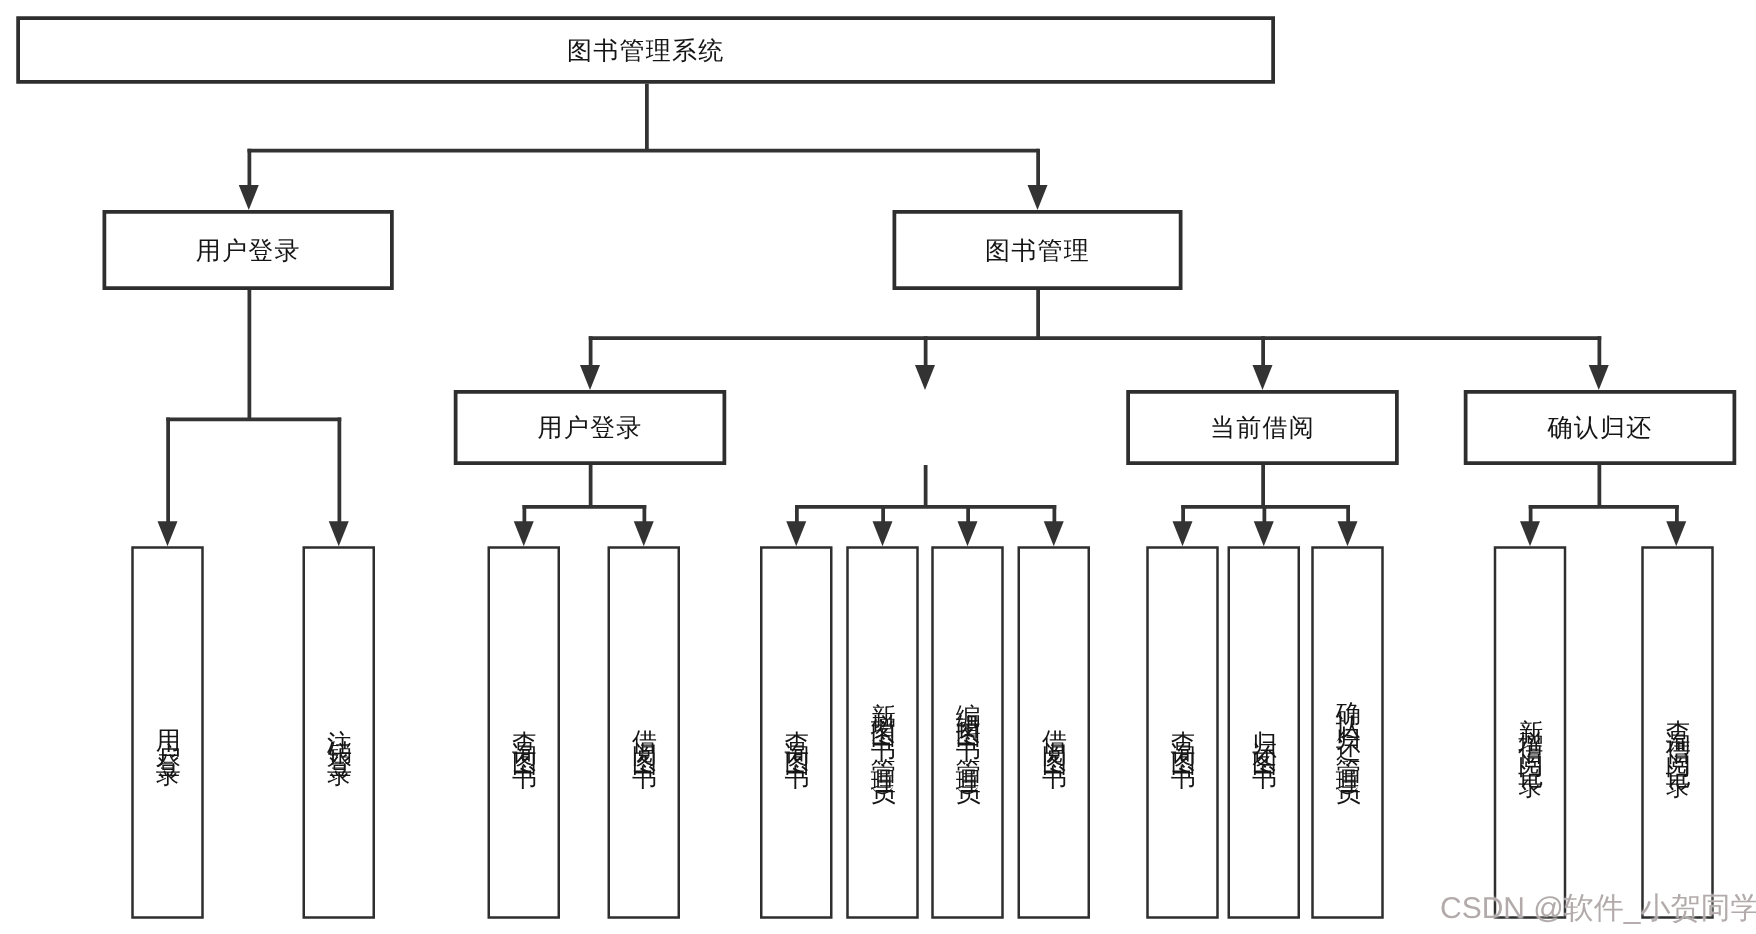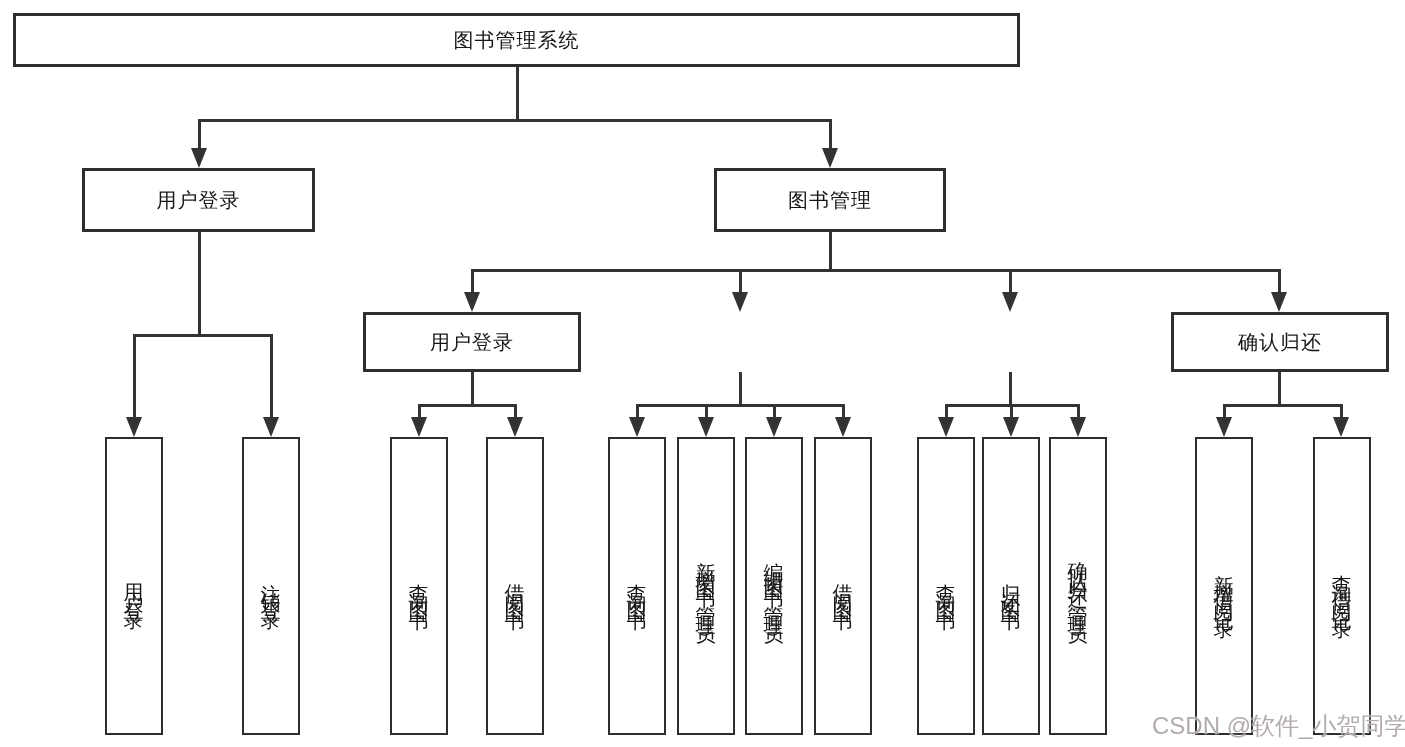--- a/index.html
+++ b/index.html
@@ -93,20 +93,23 @@
   <div class="vline" style="left:739px;top:269px;height:25px"></div>
   <div class="arrow" style="left:732px;top:292px"></div>
   <div class="vline" style="left:1009px;top:269px;height:25px"></div>
   <div class="arrow" style="left:1002px;top:292px"></div>
   <div class="vline" style="left:1278px;top:269px;height:25px"></div>
   <div class="arrow" style="left:1271px;top:292px"></div>
 
   <div class="box" style="left:363px;top:312px;width:218px;height:60px">
     <span>用户登录</span>
   </div>
+  <div class="box" style="left:901px;top:312px;width:218px;height:60px">
+    <span>当前借阅</span>
+  </div>
   <div class="box" style="left:1171px;top:312px;width:218px;height:60px">
     <span>确认归还</span>
   </div>
 
   <div class="vline" style="left:471px;top:372px;height:33px"></div>
   <div class="hline" style="left:418px;top:404px;width:99px"></div>
   <div class="vline" style="left:418px;top:404px;height:14px"></div>
   <div class="arrow" style="left:411px;top:417px"></div>
   <div class="vline" style="left:514px;top:404px;height:14px"></div>
   <div class="arrow" style="left:507px;top:417px"></div>

